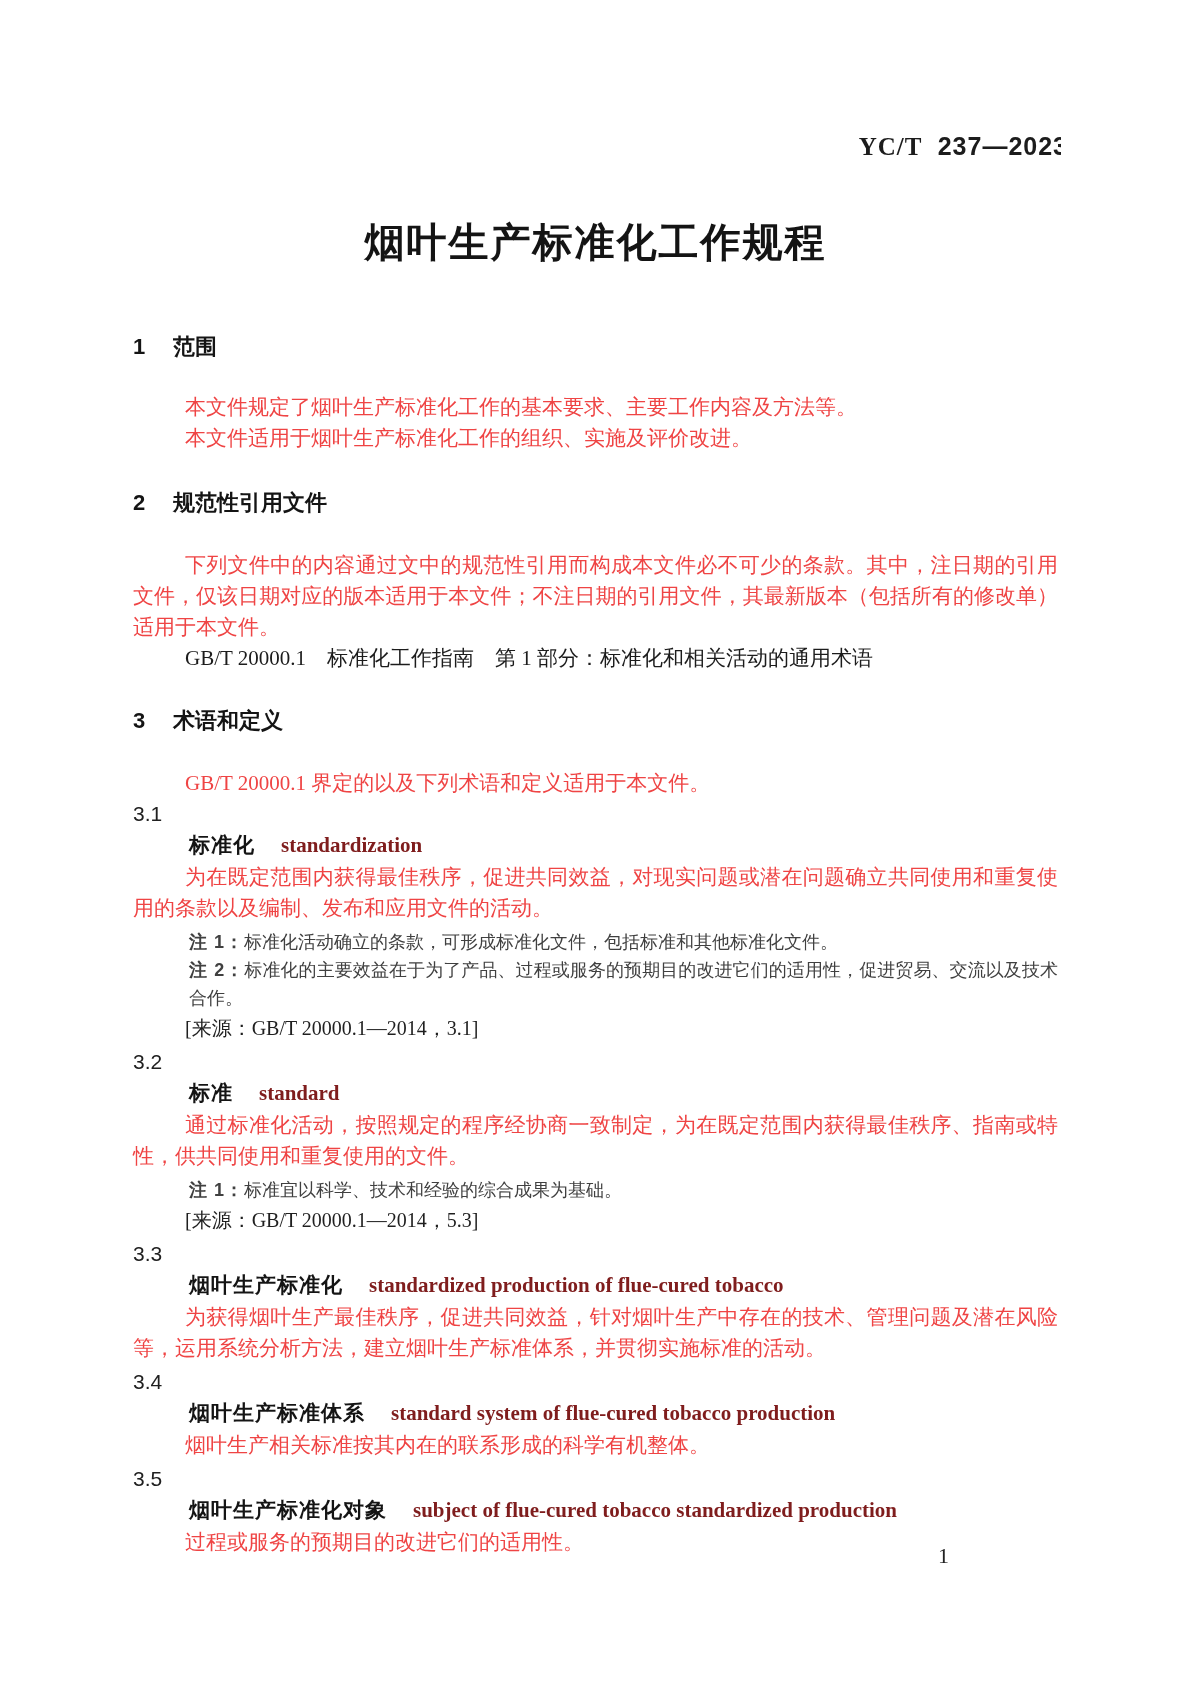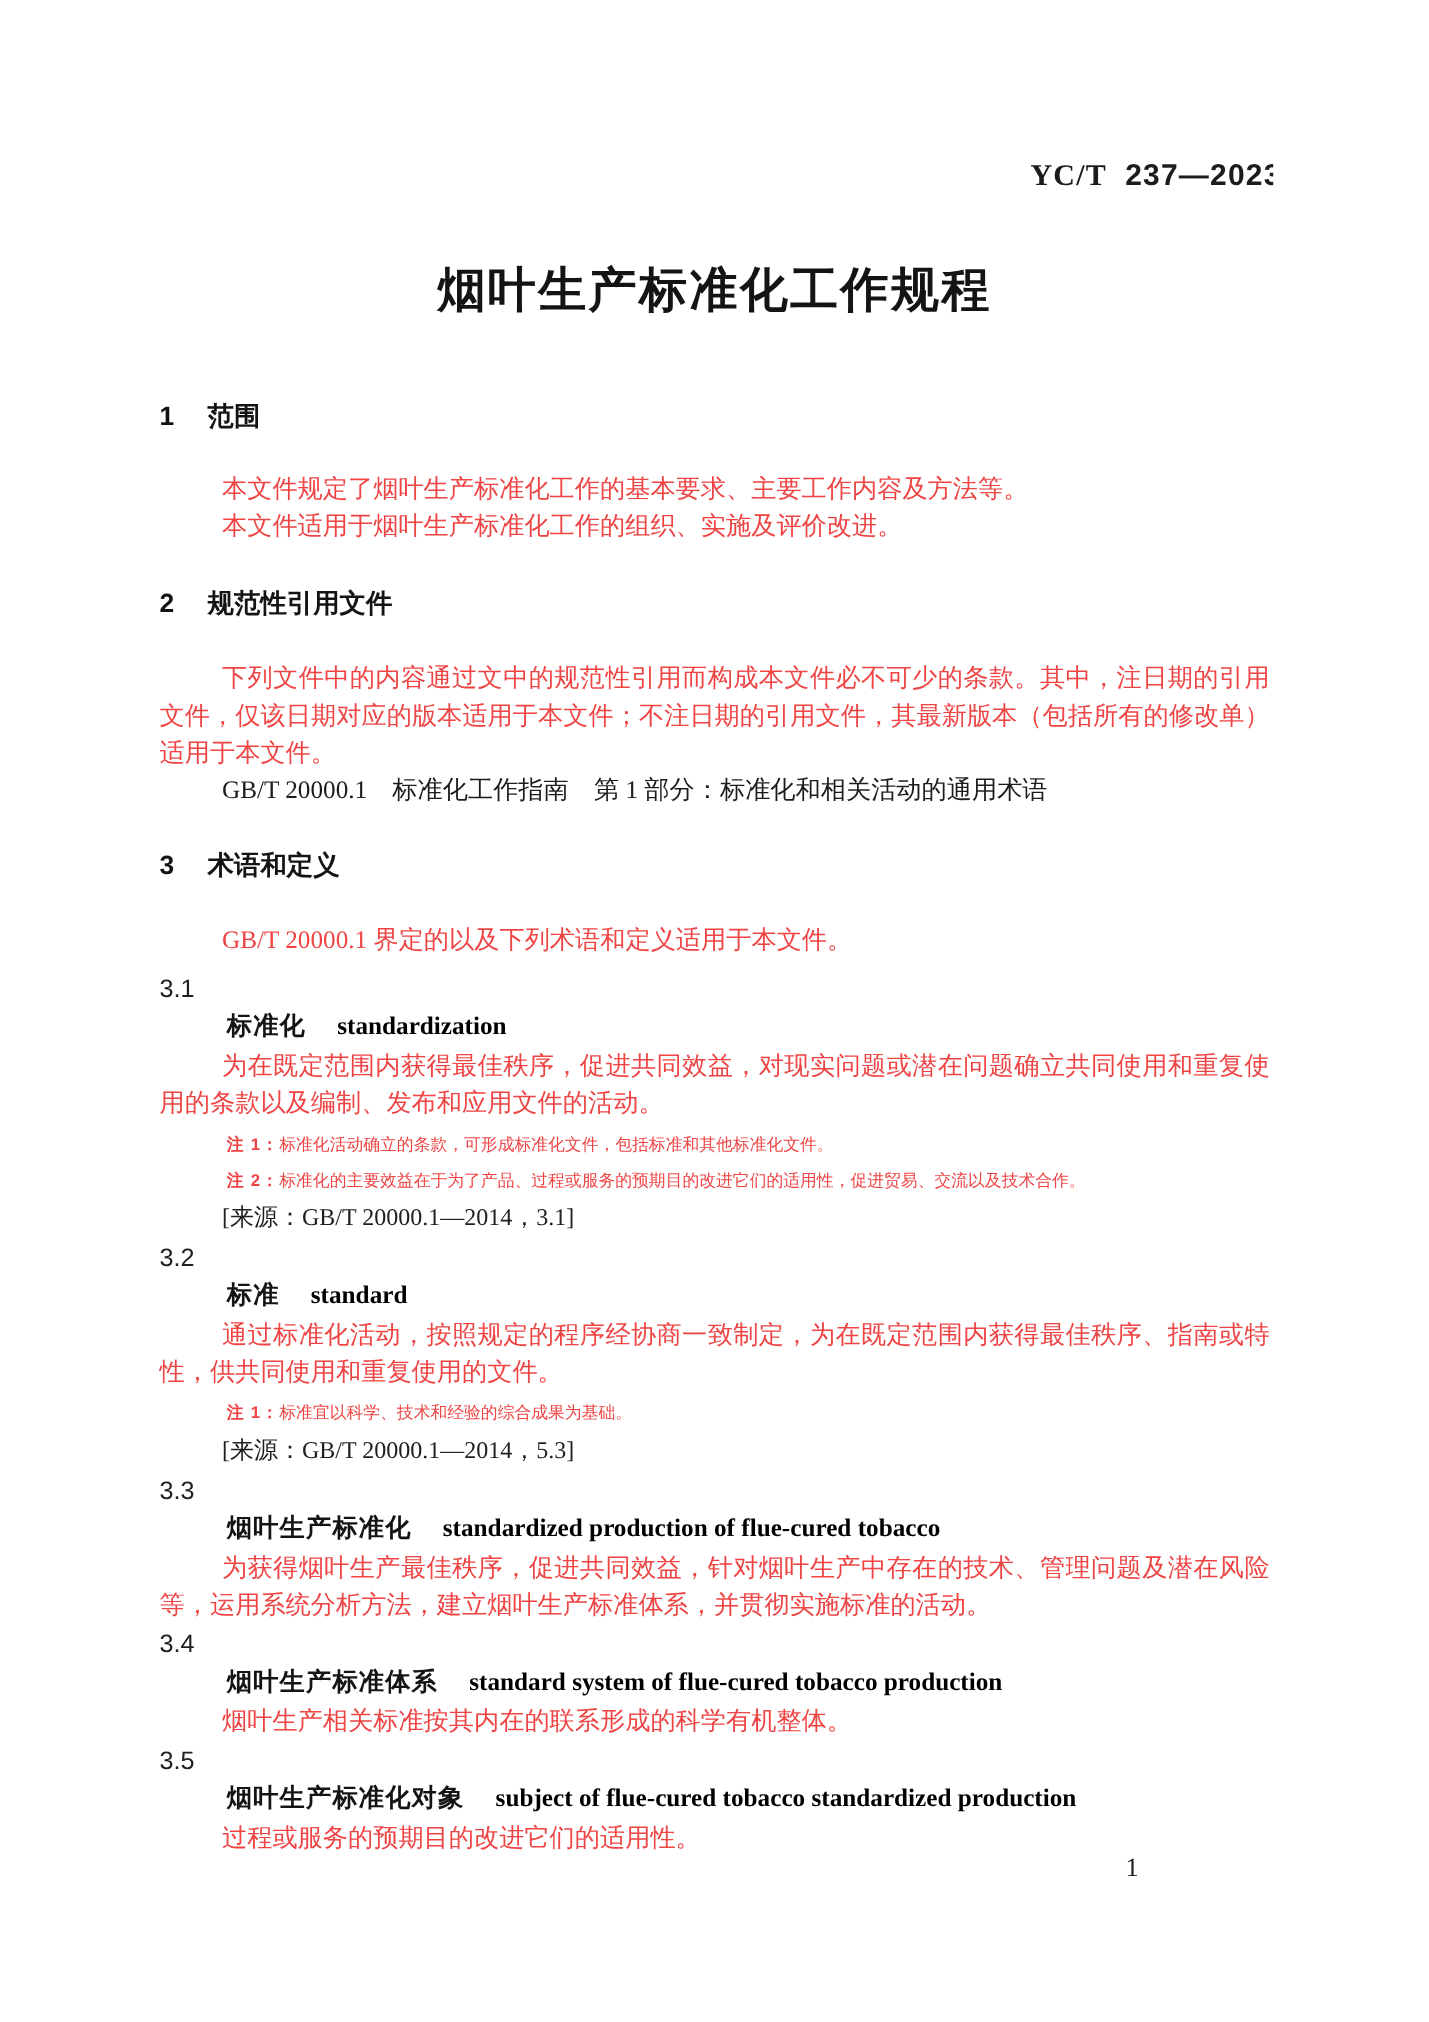--- a/index.html
+++ b/index.html
@@ -49,33 +49,33 @@
   }
   .p-scope1 { margin-top:31px; }
   .p-refs   { margin-top:33px; }
   .p-terms  { margin-top:33px; }
   .ref-line { font-size:21px; line-height:31px; text-indent:52px; white-space:nowrap; }
   
   .term-num {
     font-family:"Liberation Sans","DejaVu Sans",sans-serif;
     font-size:21px; line-height:30px; margin-top:3px; color:#202020;
   }
-  .term-num.first { margin-top:11px; }
+  .term-num.first { margin-top:0; }
   .term-head { line-height:31px; padding-left:56px; white-space:nowrap; }
   .term-zh {
     font-family:"Liberation Sans","DejaVu Sans",sans-serif;
     font-weight:bold; font-size:21px; color:#141414; letter-spacing:1px;
   }
   .term-en {
     font-family:"Liberation Serif","DejaVu Serif",serif;
-    font-weight:bold; font-size:21px; margin-left:26px; color:#000000;
+    font-weight:bold; font-size:21px; margin-left:26px; color:#7f1d1d;
   }
   .note {
-    font-size:14px; line-height:28px; padding-left:56px;
-    color:#ef4444; text-align:justify;
+    font-size:18px; line-height:28px; padding-left:56px;
+    color:#404040; text-align:justify;
   }
   .note-first { margin-top:4px; }
   .note-label {
     font-family:"Liberation Sans","DejaVu Sans",sans-serif;
     font-weight:bold; letter-spacing:1px;
   }
   .source {
     font-size:20px; line-height:31px; padding-left:52px;
     margin-top:1px; color:#1f1f1f; white-space:nowrap;
   }

